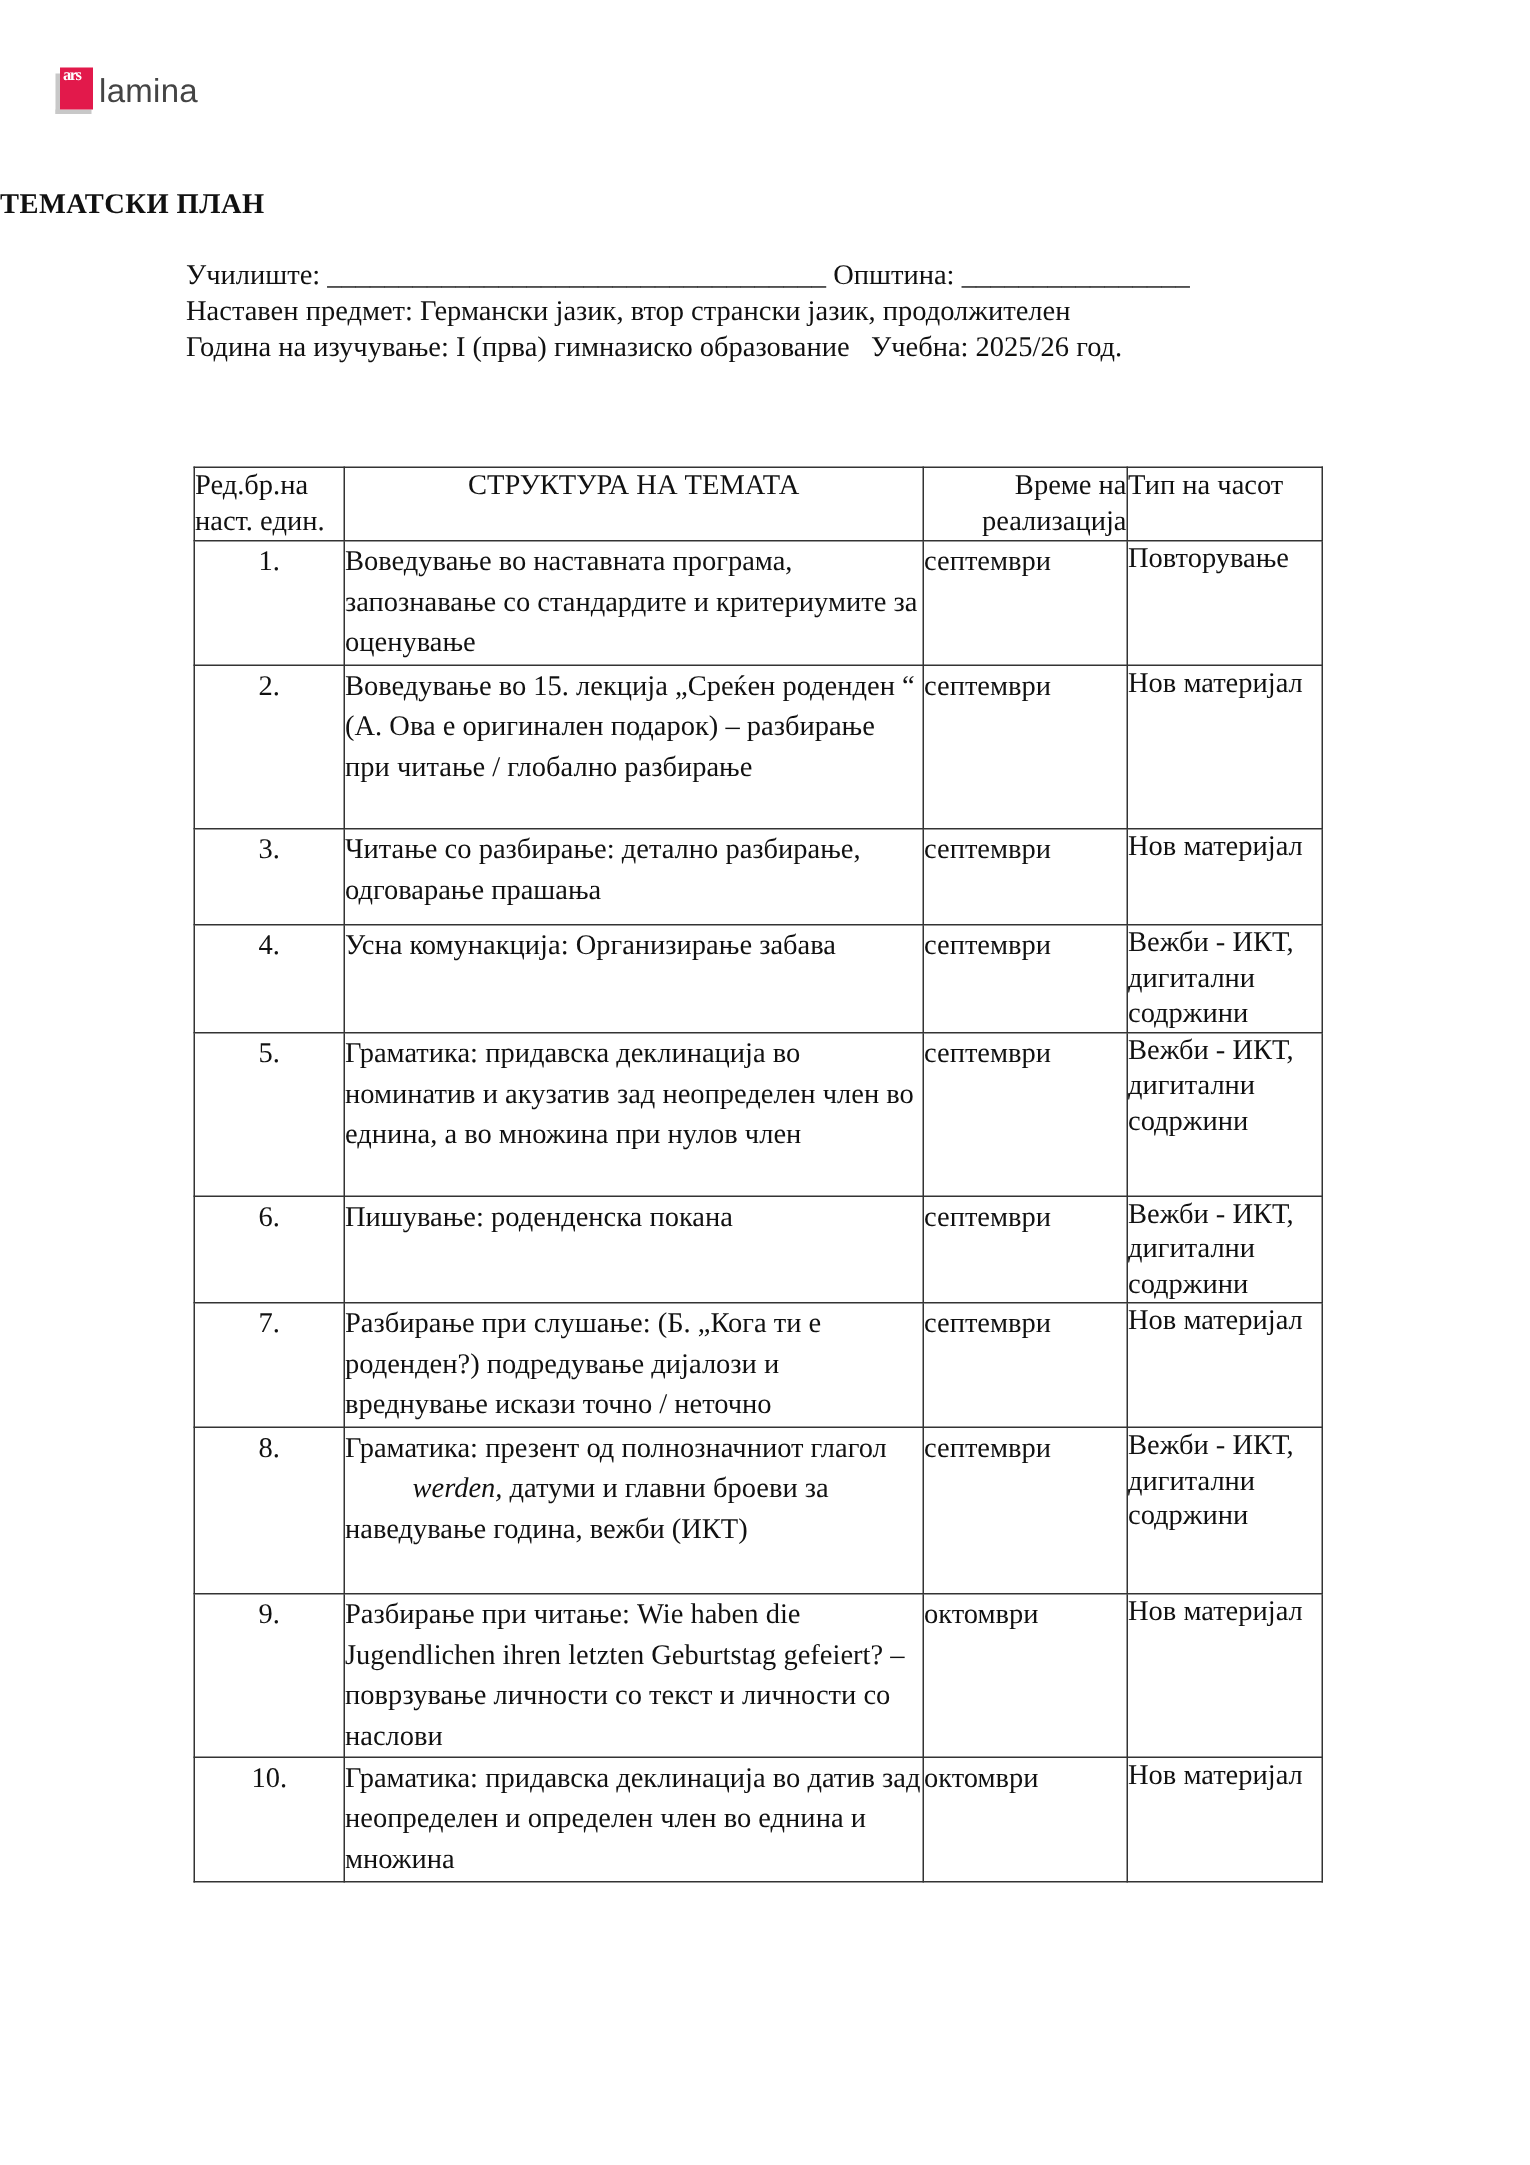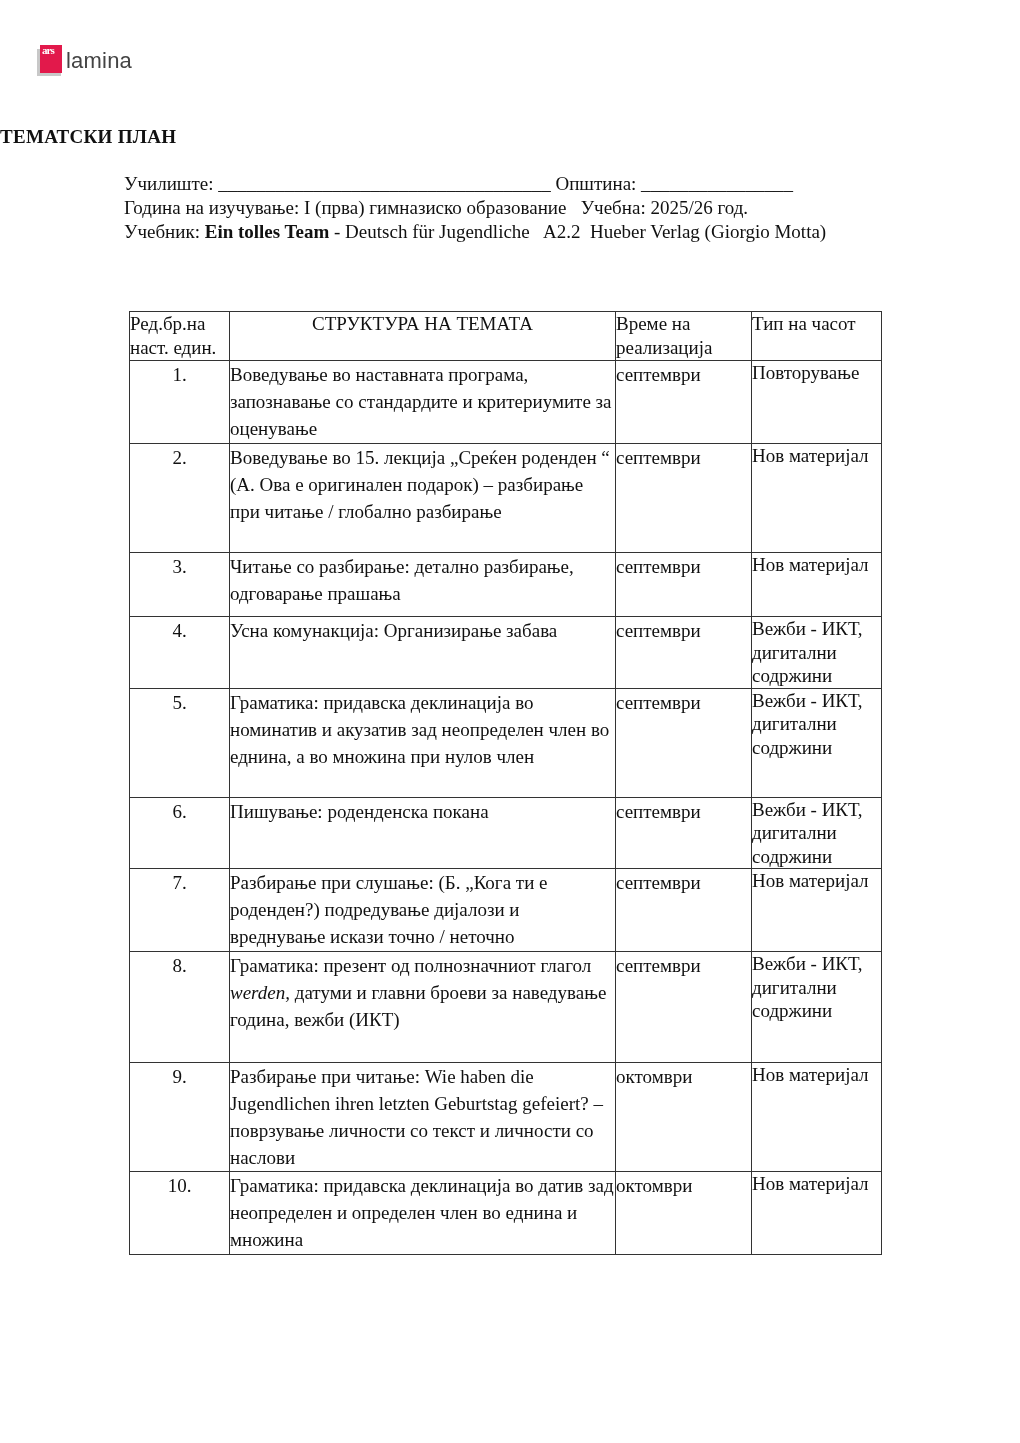--- a/index.html
+++ b/index.html
@@ -18,58 +18,58 @@
              font-weight: bold; font-size: 19px; letter-spacing: 0.3px; }
     .meta { position: absolute; left: 124px; top: 172px; font-size: 19px; line-height: 24px; }
     .meta div { white-space: pre; }
     .meta .line5 { margin-left: 1px; }
 
     table.plan { position: absolute; left: 129px; top: 311px; border-collapse: collapse; width: 753px;
                  font-size: 19px; line-height: 27px; }
     table.plan td, table.plan th { border: 1.3px solid #333; vertical-align: top; padding: 0; font-weight: normal; }
     th.c1 { width: 99px; text-align: left; line-height: 24px; padding-left: 1px; }
     th.c2 { width: 385px; text-align: center; vertical-align: bottom; padding-bottom: 0; line-height: 24px; }
-    th.c3 { width: 135px; text-align: left; line-height: 24px; }
+    th.c3 { width: 135px; text-align: right; line-height: 24px; }
     th.c4 { text-align: left; line-height: 24px; padding-left: 1px; }
     td.num { text-align: center; padding-right: 4px; }
     td.desc { padding-left: 8px; padding-right: 4px; }
     td.month { padding-left: 10px; }
     td.type { padding-left: 1px; line-height: 23.5px; white-space: pre-line; }
     tr.r1 td { height: 82px; }
     tr.r2 td { height: 108px; }
     tr.r3 td { height: 63px; }
     tr.r4 td { height: 70px; }
     tr.r5 td { height: 108px; }
     tr.r6 td { height: 70px; }
     tr.r7 td { height: 82px; }
     tr.r8 td { height: 110px; }
     tr.r9 td { height: 108px; }
     tr.r10 td { height: 82px; }
-    em { font-style: italic; }
+    em { font-style: italic; margin-left: 45px; }
     b { font-weight: bold; }
   </style>
 </head>
 <body>
 
 <div class="logo">
   <div class="logo-mark">
     <div class="bar-v"></div>
       <div class="bar-h"></div>
       <div class="block"></div>
     <div class="glyph">ars</div>
   </div>
   <span class="logo-text">lamina</span>
 </div>
 
 <div class="title">ТЕМАТСКИ ПЛАН</div>
 
 <div class="meta">
   <div><span>Училиште:</span> <span>___________________________________</span> <span>Општина:</span> <span>________________</span></div>
+  <div>Наставен предмет: Германски јазик, втор странски јазик, продолжителен</div>
   <div>Година на изучување: I (прва) гимназиско образование   Учебна: 2025/26 год.</div>
-  <div><span>Учебник: </span><b>Ein tolles Team</b><span> - Deutsch für Jugendliche   A2.2  Hueber Verlag (Giorgio Motta)</span></div>
 </div>
 
 <table class="plan">
   <thead>
     <tr>
       <th class="c1">
           <div>Ред.бр.на</div>
           <div>наст. един.</div>
         </th>
       <th class="c2">СТРУКТУРА НА ТЕМАТА</th>

